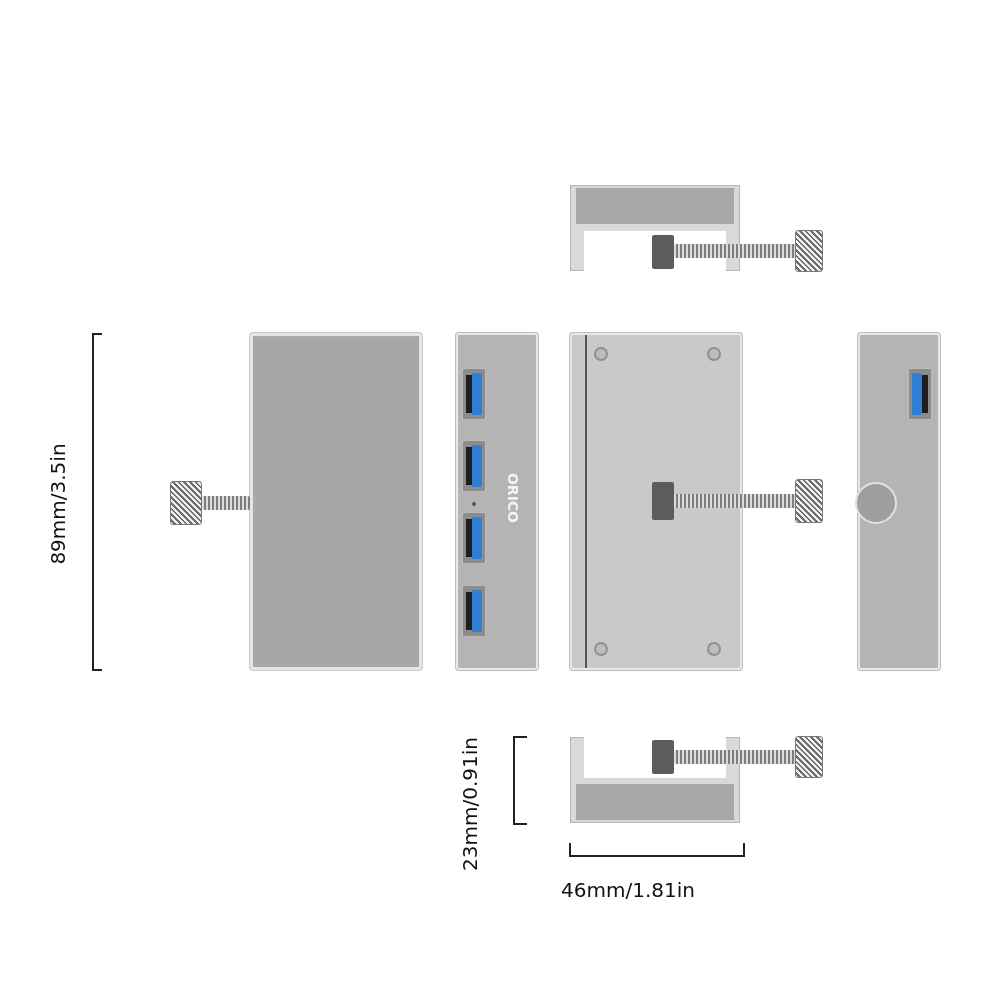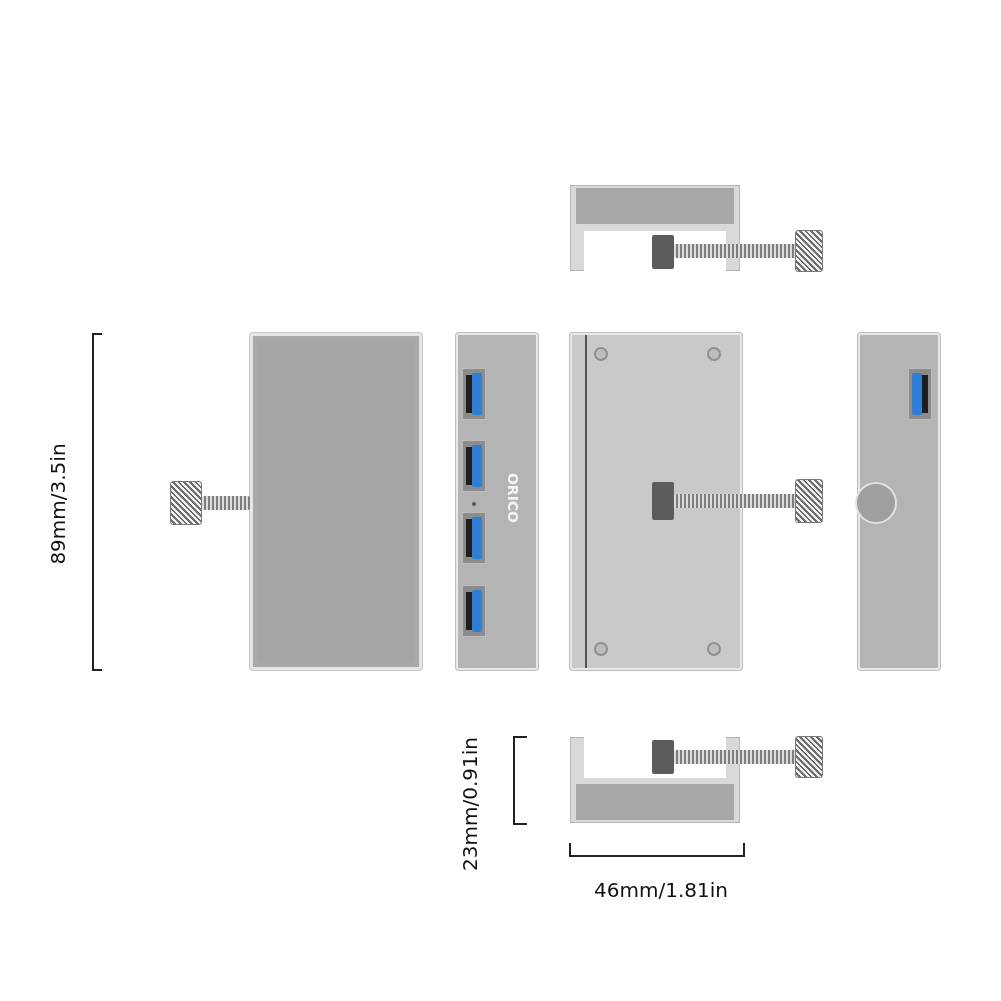--- a/index.html
+++ b/index.html
@@ -93,13 +93,13 @@
   <div class="abs" style="left:576px;top:784px;width:158px;height:36px;background:#a8a8a8;"></div>
   <div class="pad" style="left:652px;top:740px;width:22px;height:34px;"></div>
   <div class="screw-thread" style="left:674px;top:750px;width:122px;"></div>
   <div class="knob" style="left:795px;top:736px;width:28px;height:42px;"></div>
 </div>
 
 <div class="bracket-v" style="left:513px;top:736px;width:14px;height:89px;"></div>
 <div class="dimtext vert" style="left:395px;top:792px;width:150px;text-align:center;">23mm/0.91in</div>
 
 <div class="bracket-h" style="left:569px;top:843px;width:176px;height:14px;"></div>
-<div class="dimtext" style="left:568px;top:878px;width:160px;text-align:right;">46mm/1.81in</div>
+<div class="dimtext" style="left:548px;top:878px;width:160px;text-align:center;">46mm/1.81in</div>
 
 </body></html>

